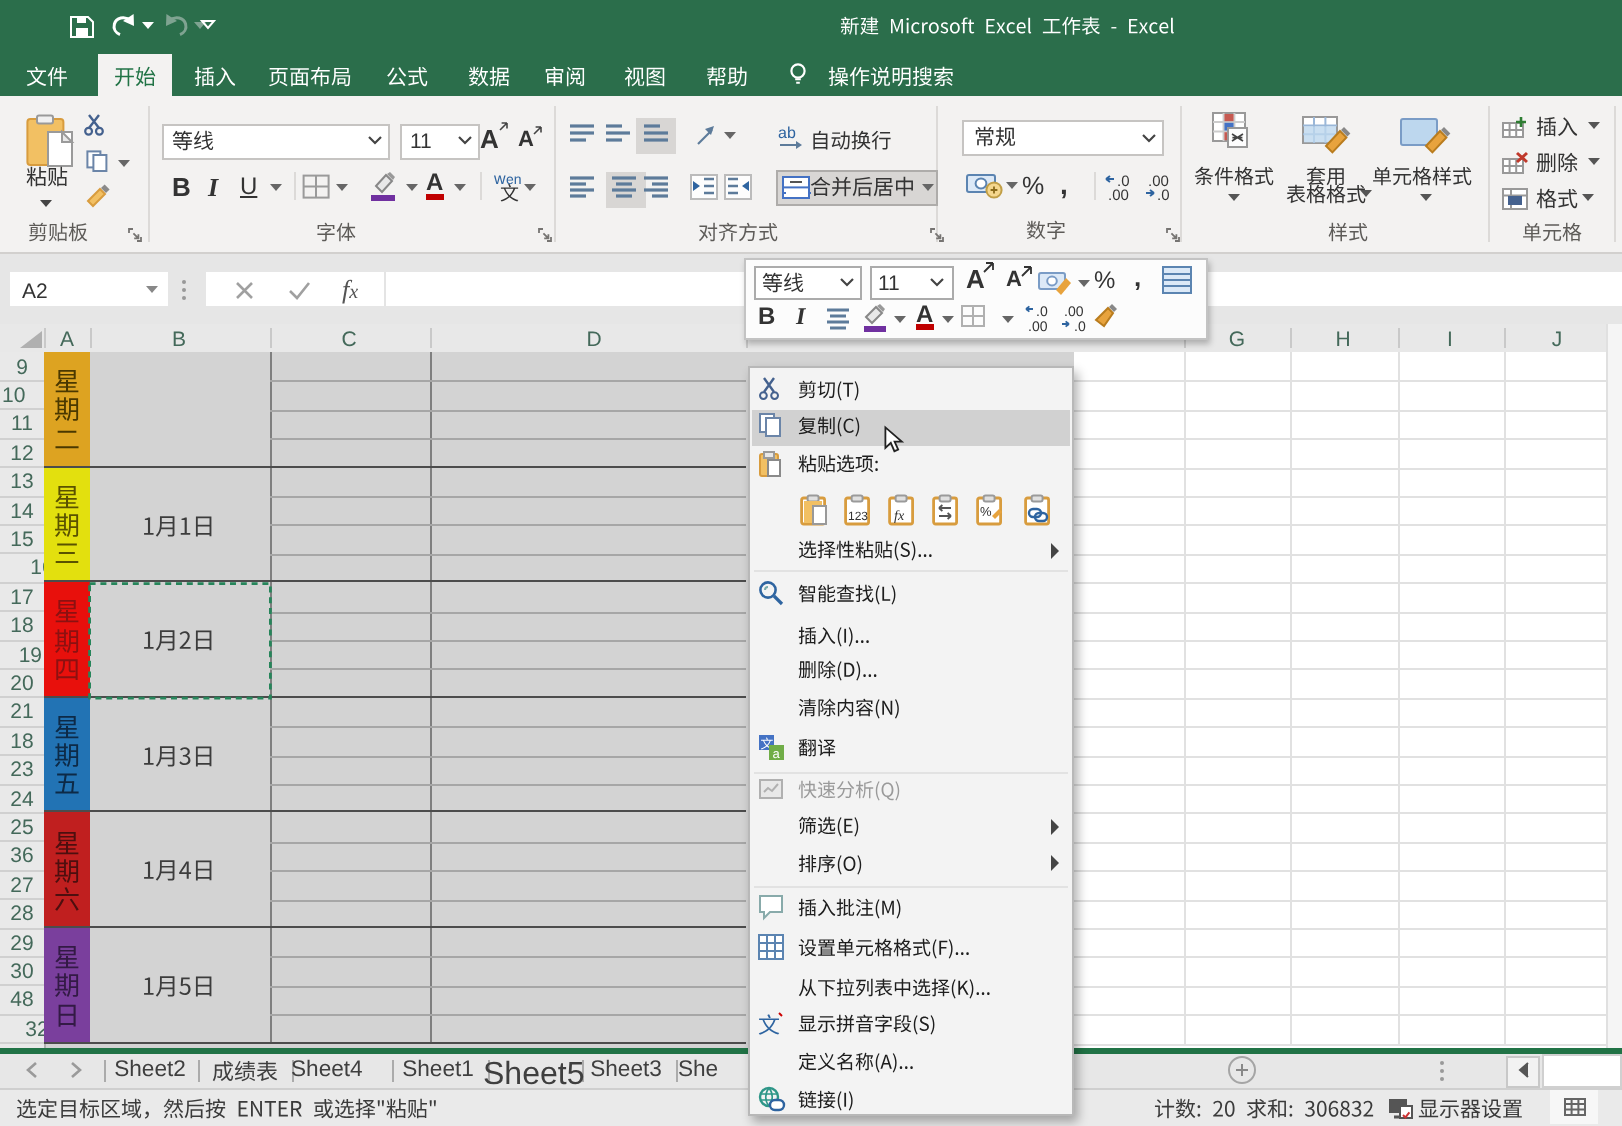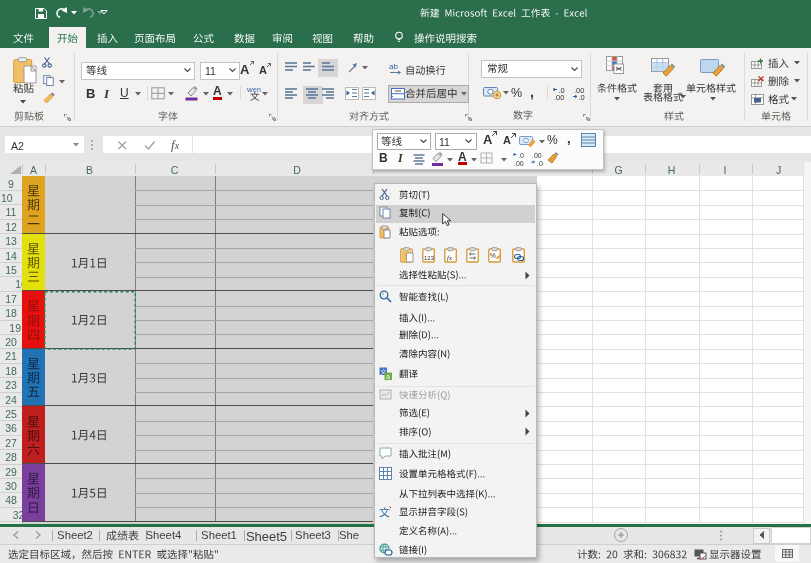--- a/index.html
+++ b/index.html
@@ -977,21 +977,21 @@
     <div style="position:absolute;left:50.0px;top:529px;width:50px;text-align:center;font-size:11.3px;color:#3f3f3f">Sheet2</div>
     <svg style="position:absolute;left:106.0px;top:530.0px;" width="33.0" height="11" viewBox="0 0 3000 1000" fill="#3f3f3f">
       <g transform="translate(0,880) scale(1,-1)">
         <use href="#g6210" x="0"></use>
         <use href="#g7ee9" x="1000"></use>
         <use href="#g8868" x="2000"></use>
       </g>
     </svg>
     <div style="position:absolute;left:145.5px;top:529px;width:50px;font-size:11.3px;color:#3f3f3f">Sheet4</div>
     <div style="position:absolute;left:194.0px;top:529px;width:50px;text-align:center;font-size:11.3px;color:#3f3f3f">Sheet1</div>
-    <div style="position:absolute;left:241.5px;top:529px;width:50px;text-align:center;font-size:13px;color:#3f3f3f">Sheet5</div>
+    <div style="position:absolute;left:241.5px;top:529px;width:50px;text-align:center;font-size:16px;color:#3f3f3f">Sheet5</div>
     <div style="position:absolute;left:288.0px;top:529px;width:50px;text-align:center;font-size:11.3px;color:#3f3f3f">Sheet3</div>
     <div style="position:absolute;left:324.0px;top:529px;width:50px;text-align:center;font-size:11.3px;color:#3f3f3f">She</div>
     <svg style="position:absolute;left:614px;top:528px" width="15" height="15">
       <circle cx="7" cy="7" r="6.5" fill="none" stroke="#a5a5a5"></circle>
       <path d="M7 4v6M4 7h6" stroke="#888"></path>
     </svg>
     <svg style="position:absolute;left:719px;top:530px" width="4" height="11">
       <circle cx="2" cy="1.5" r="1" fill="#999"></circle>
       <circle cx="2" cy="5.5" r="1" fill="#999"></circle>
       <circle cx="2" cy="9.5" r="1" fill="#999"></circle>

